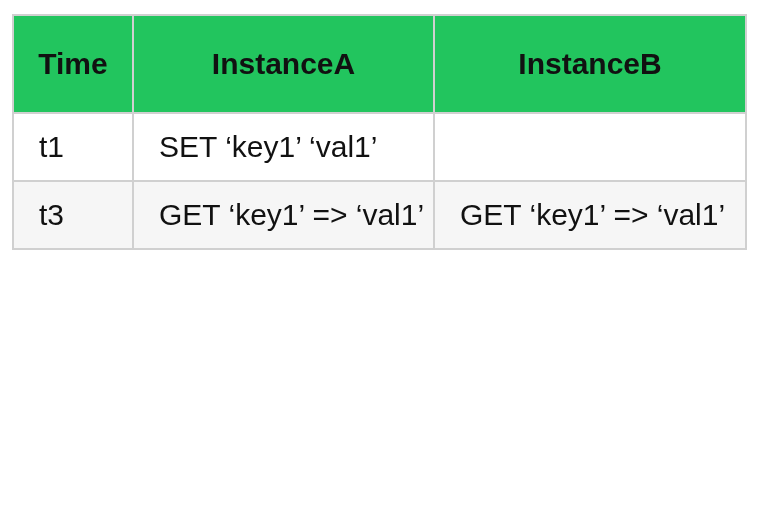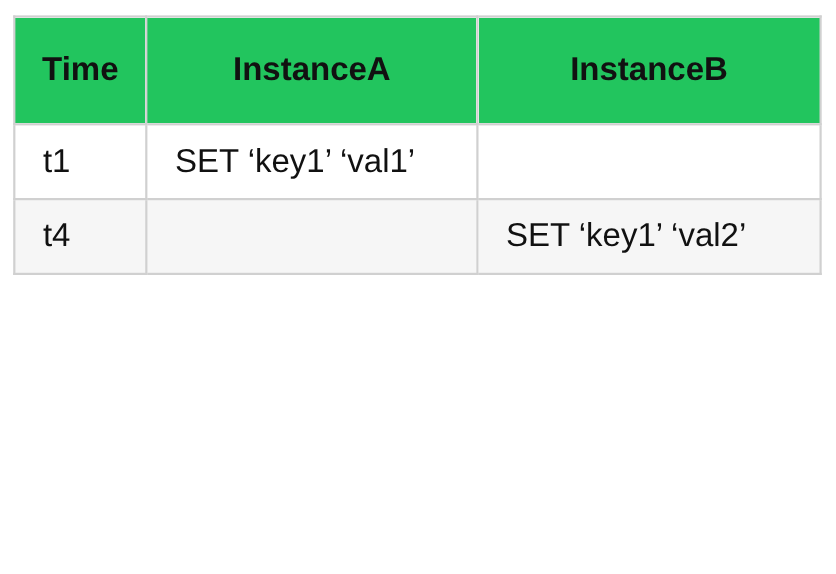--- a/index.html
+++ b/index.html
@@ -69,19 +69,19 @@
         <th>InstanceB</th>
       </tr>
     </thead>
     <tbody>
       <tr>
         <td>t1</td>
         <td>SET ‘key1’ ‘val1’</td>
         <td></td>
       </tr>
       <tr>
-        <td>t4</td>
-        <td></td>
-        <td>SET ‘key1’ ‘val2’</td>
+        <td>t3</td>
+        <td>GET ‘key1’ =&gt; ‘val1’</td>
+        <td>GET ‘key1’ =&gt; ‘val1’</td>
       </tr>
     </tbody>
   </table>
 </div>
 
 </body></html>

